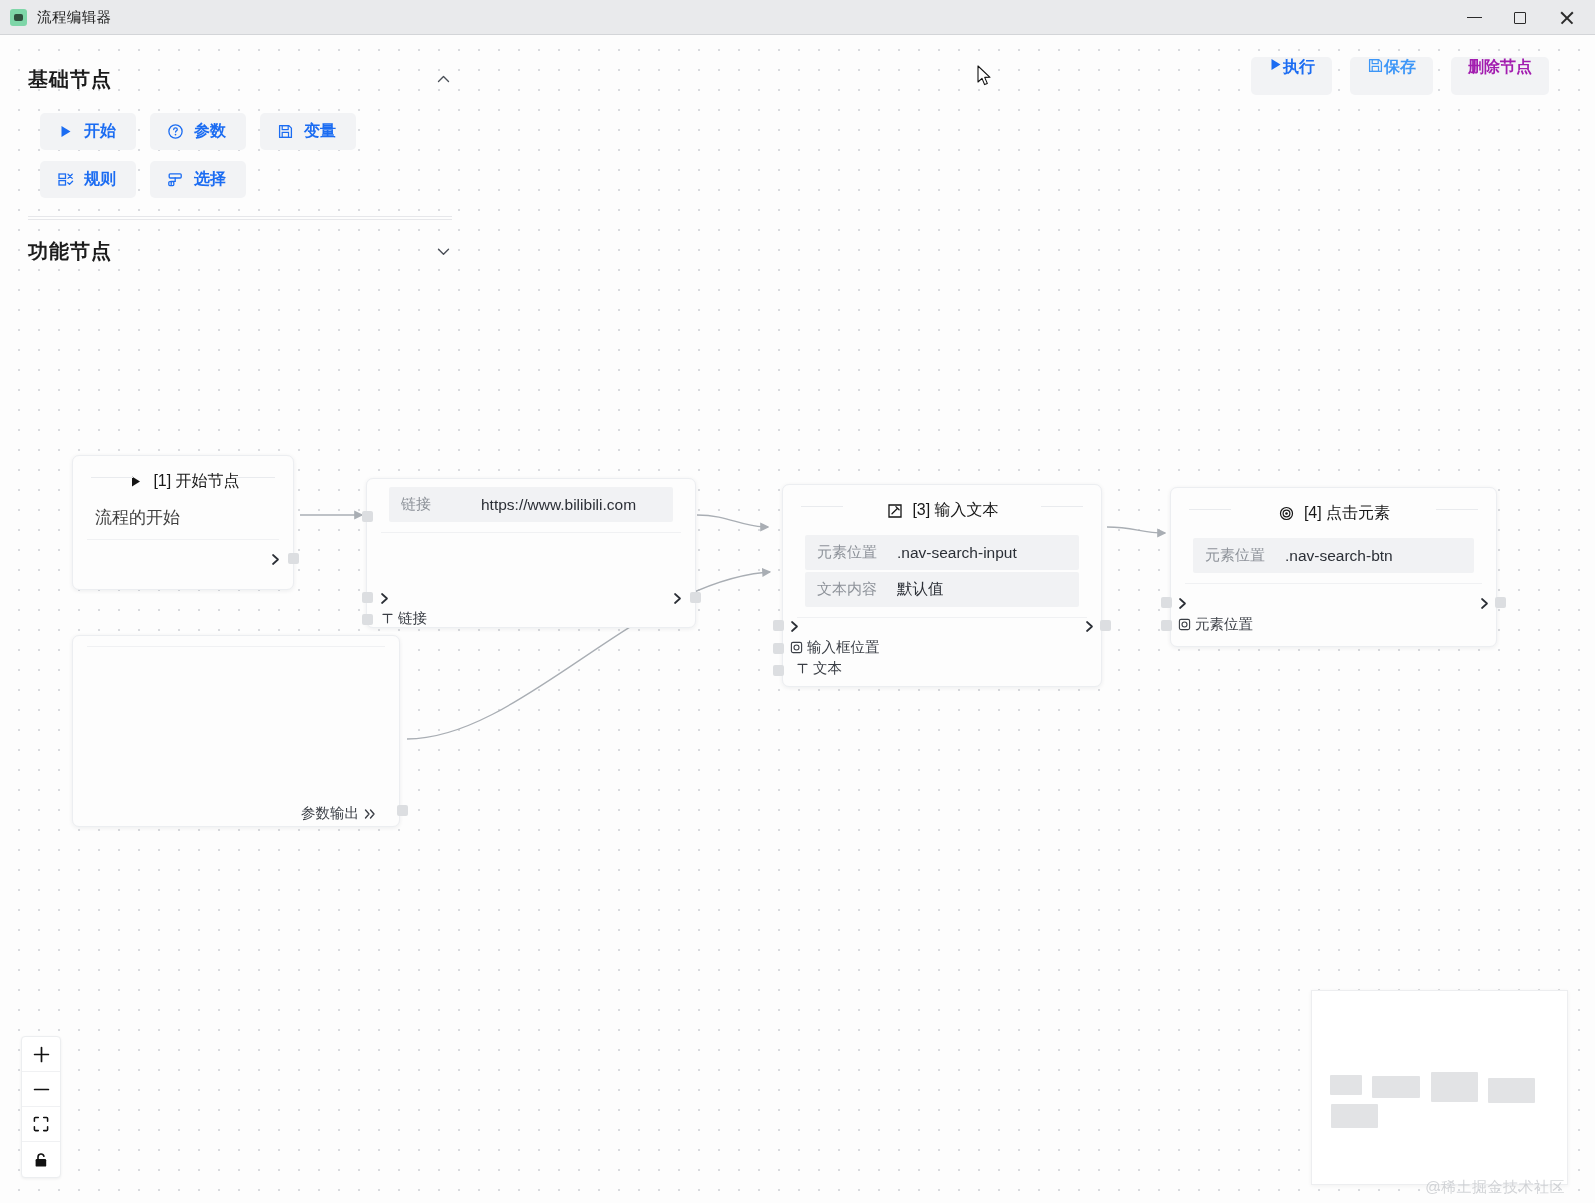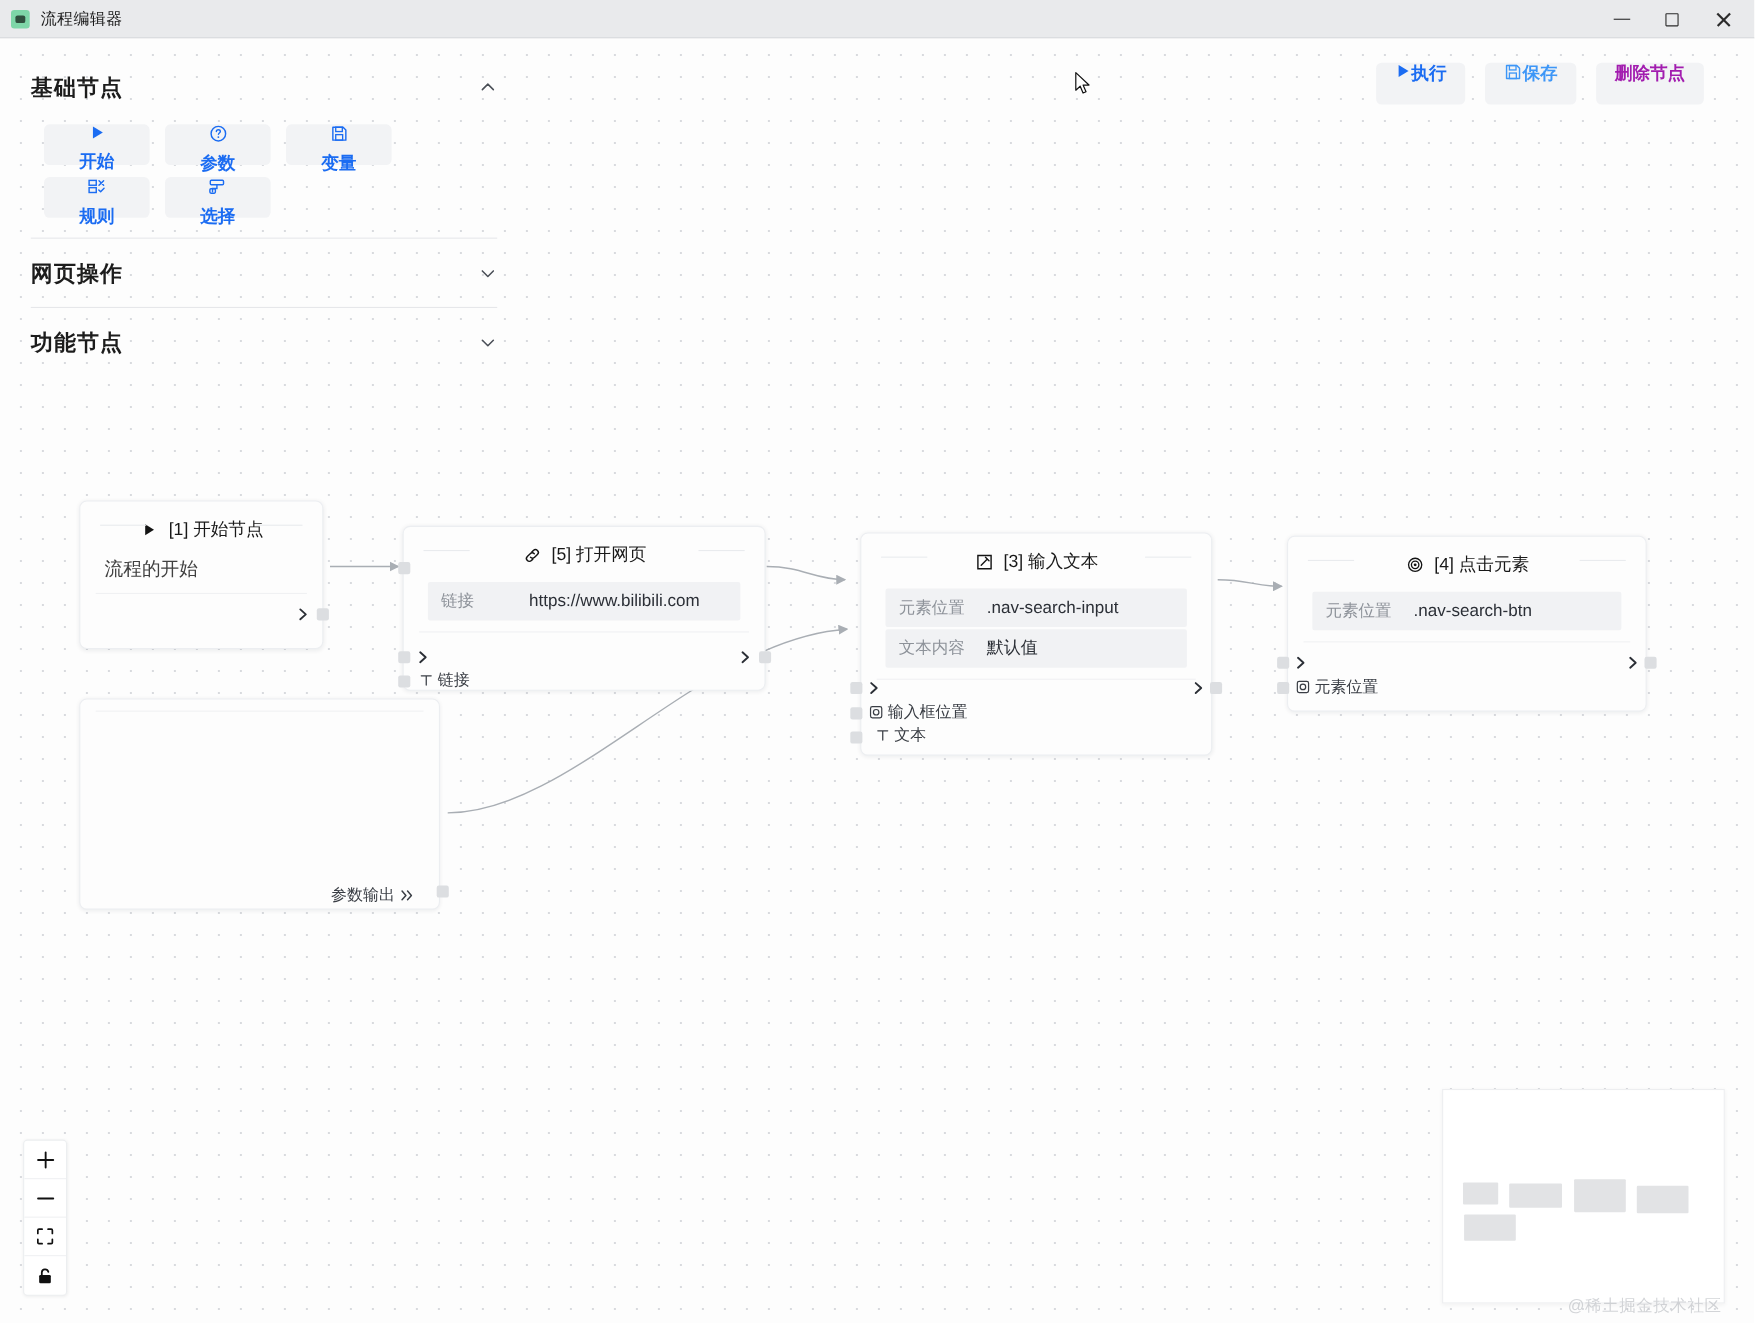--- a/index.html
+++ b/index.html
@@ -62,21 +62,21 @@
   }
   .pal-title { font-size: 20px; font-weight: bold; color: #1c1c1c; letter-spacing: 1px; }
   .chev {
     width: 17px; height: 17px; position: relative; color: #4a4f57;
   }
   .chev svg { display: block; }
   .pal-body { display: flex; flex-wrap: wrap; gap: 11px 14px; padding: 5px 0 16px 12px; }
   .nodebtn {
     height: 37px; min-width: 96px; padding: 0 16px; border-radius: 5px;
     background: #f2f3f5; display: flex; align-items: center; gap: 9px;
-    color: #1b6cf2; font-size: 16px; font-weight: bold; cursor: pointer; flex-direction: column;
+    color: #1b6cf2; font-size: 16px; font-weight: bold; cursor: pointer;
   }
   .nodebtn .bi { width: 19px; height: 19px; display: flex; align-items: center; justify-content: center; }
   .pal-divider { height: 1px; background: #e6e7ea; margin: 2px 28px; }
 
   
   #toolbar {
     position: absolute; top: 22px; right: 46px; display: flex; gap: 18px;
   }
   .tbtn {
     height: 38px; padding: 0 17px; border-radius: 5px; background: #f2f3f5;
@@ -247,30 +247,20 @@
                 </svg>
             </span>
             <span>选择</span>
           </div>
 
         </div>
       </div>
 
       <div class="pal-divider"></div>
 
-      <div class="pal-section">
-        <div class="pal-head">
-          <div class="pal-title">网页操作</div>
-          <div class="chev">
-            <svg width="17" height="17" viewBox="0 0 17 17" fill="none">
-                <path d="M3.5 6.3 L8.5 11.3 L13.5 6.3" stroke="#4a4f57" stroke-width="1.4" stroke-linecap="round" stroke-linejoin="round"></path>
-              </svg>
-          </div>
-        </div>
-      </div>
 
       <div class="pal-divider"></div>
 
       <div class="pal-section">
         <div class="pal-head">
           <div class="pal-title">功能节点</div>
           <div class="chev">
             <svg width="17" height="17" viewBox="0 0 17 17" fill="none">
                 <path d="M3.5 6.3 L8.5 11.3 L13.5 6.3" stroke="#4a4f57" stroke-width="1.4" stroke-linecap="round" stroke-linejoin="round"></path>
               </svg>
@@ -335,31 +325,20 @@
       <div class="node-foot"></div>
       <div class="port-chev" style="right:11px; top:96px;">
         <svg width="13" height="13" viewBox="0 0 13 13" fill="none">
             <path d="M4 2 L9 6.5 L4 11" stroke="#2b2f36" stroke-width="1.7" stroke-linecap="round" stroke-linejoin="round"></path>
           </svg>
       </div>
       <div class="port-sq" style="right:-6px; top:97px;"></div>
     </div>
 
     <div class="node" style="left:366px; top:443px; width:330px; height:150px;">
-      <div class="node-head">
-        <span class="hline l"></span>
-        <span class="hicon">
-          <svg width="16" height="16" viewBox="0 0 16 16" fill="none">
-              <path d="M6.3 9.7a2.6 2.6 0 0 0 3.7 0l2.6-2.6a2.6 2.6 0 1 0-3.7-3.7L7.6 4.7" stroke="#141414" stroke-width="1.3" stroke-linecap="round"></path>
-              <path d="M9.7 6.3a2.6 2.6 0 0 0-3.7 0L3.4 8.9a2.6 2.6 0 1 0 3.7 3.7l1.3-1.3" stroke="#141414" stroke-width="1.3" stroke-linecap="round"></path>
-            </svg>
-        </span>
-        <span>[5] 打开网页</span>
-        <span class="hline r"></span>
-      </div>
       <div class="node-body">
         <div class="frow">
           <span class="flabel">链接</span>
           <span class="fvalue">https://www.bilibili.com</span>
         </div>
       </div>
       <div class="node-foot"></div>
       <div class="port-sq" style="left:-5px; top:32px;"></div>
       <div class="port-chev" style="left:11px; top:112px;">
         <svg width="13" height="13" viewBox="0 0 13 13" fill="none">

